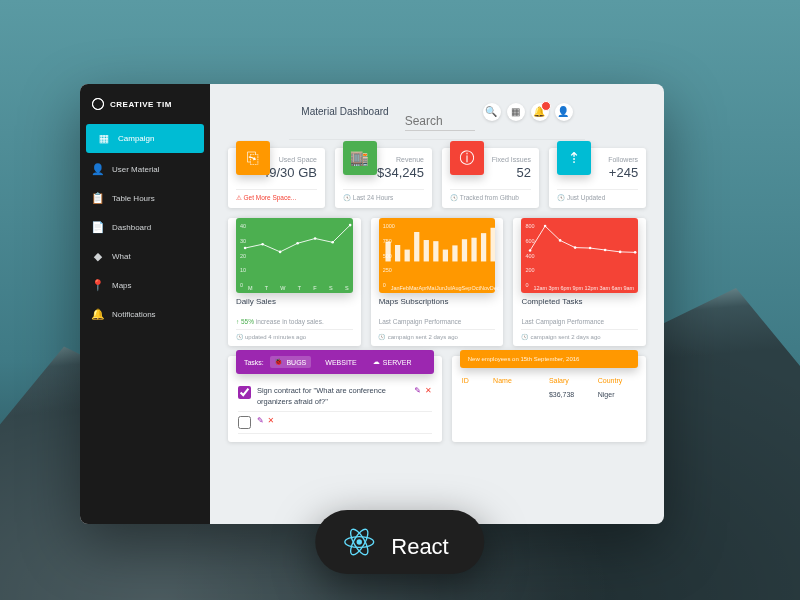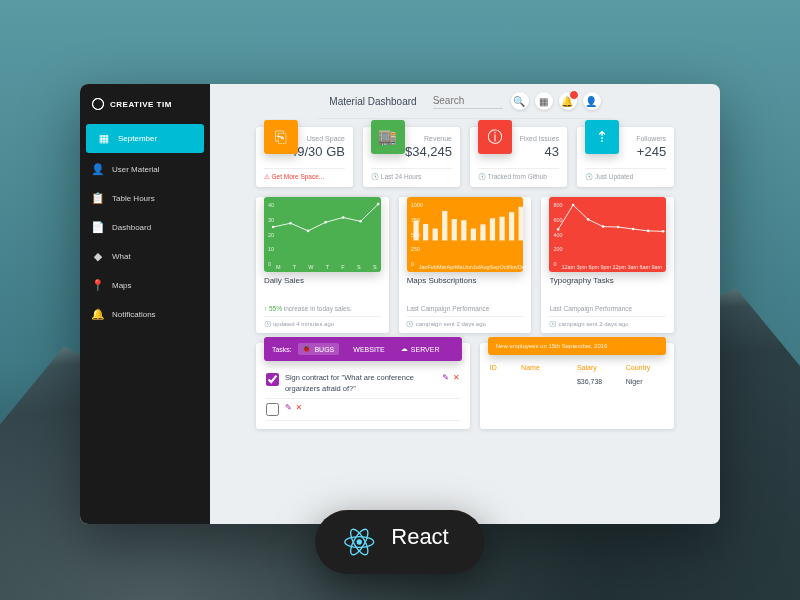--- a/index.html
+++ b/index.html
@@ -4,57 +4,57 @@
 <style>
   * { box-sizing: border-box; margin: 0; padding: 0; }
   html, body { width: 800px; height: 600px; overflow: hidden; font-family: -apple-system, Helvetica, Arial, sans-serif; }
   body { background: linear-gradient(180deg, #5a9aa3 0%, #3f7a85 60%, #1d3a42 100%); position: relative; }
   .mtn { position:absolute; bottom:0; left:0; right:0; height:65%; background:
       radial-gradient(ellipse at 20% 100%, rgba(255,255,255,0.15) 0%, transparent 50%),
       radial-gradient(ellipse at 70% 100%, rgba(0,0,0,0.25) 0%, transparent 50%),
       linear-gradient(175deg, transparent 30%, #6b8a8f 30%, #3a5258 35%, #2c3f44 45%);
       clip-path: polygon(0 55%, 8% 35%, 18% 45%, 28% 20%, 38% 40%, 48% 15%, 58% 35%, 70% 10%, 82% 30%, 92% 20%, 100% 40%, 100% 100%, 0 100%);
   }
-  .app { position:absolute; top:84px; left:80px; width:640px; height:440px; background:#eceff1; border-radius:8px; box-shadow:0 20px 60px rgba(0,0,0,0.4); overflow:hidden; display:flex; font-size:8px; }
+  .app { position:absolute; top:84px; left:80px; width:584px; height:440px; background:#eceff1; border-radius:8px; box-shadow:0 20px 60px rgba(0,0,0,0.4); overflow:hidden; display:flex; font-size:8px; }
   
   .sidebar { width:130px; background:#1a1a1a; color:#cfd2d4; display:flex; flex-direction:column; padding:8px 0; }
   .brand { display:flex; align-items:center; gap:6px; padding:6px 12px 12px; color:#fff; font-size:8px; letter-spacing:0.5px; font-weight:600; }
   .brand .atom { width:12px; height:12px; position:relative; }
   .brand .atom::before, .brand .atom::after { content:''; position:absolute; inset:0; border:1px solid #fff; border-radius:50%; }
   .brand .atom::after { transform:rotate(60deg); }
   .nav-item { display:flex; align-items:center; gap:8px; padding:8px 12px; font-size:8px; cursor:pointer; }
   .nav-item.active { background:#00bcd4; color:#fff; border-radius:3px; margin:2px 6px; }
   .nav-item .ico { width:12px; display:flex; justify-content:center; font-size:11px; }
   
   .main { flex:1; display:flex; flex-direction:column; overflow:hidden;align-items:center; }
   .topbar { display:flex; align-items:center; padding:8px 12px; gap:8px; background:#eceff1; border-bottom:1px solid rgba(0,0,0,0.04); }
   .topbar .title { font-size:10px; color:#3c4858; font-weight:400; }
   .topbar .spacer { flex:1; }
-  .search { background:transparent; border:none; border-bottom:1px solid #ccc; width:70px; font-size:10px; padding:2px 0; outline:none; }
+  .search { background:transparent; border:none; border-bottom:1px solid #ccc; width:70px; font-size:12px; padding:2px 0; outline:none;margin-top:20px; }
   .iconbtn { width:18px; height:18px; border-radius:50%; background:#fff; display:flex; align-items:center; justify-content:center; font-size:10px; color:#555; box-shadow:0 1px 3px rgba(0,0,0,0.15); cursor:pointer; }
   .topicons { display:flex; gap:6px; align-items:center; }
   .badge-dot { position:relative; }
   .badge-dot::after { content:''; position:absolute; top:-2px; right:-2px; width:8px; height:8px; background:#f44336; border-radius:50%; border:1px solid #fff; }
   .content { padding:8px 12px 12px; display:flex; flex-direction:column; gap:10px; overflow:hidden; }
   .row { display:flex; gap:10px; }
   .statcard { flex:1; background:#fff; border-radius:3px; box-shadow:0 1px 4px rgba(0,0,0,0.12); position:relative; padding:6px 8px 6px 8px; display:flex; flex-direction:column; min-height:60px; }
   .statcard .chip { position:absolute; top:-7px; left:8px; width:34px; height:34px; border-radius:3px; display:flex; align-items:center; justify-content:center; color:#fff; font-size:15px; box-shadow:0 4px 10px rgba(0,0,0,0.2); }
   .statcard .lbl { text-align:right; color:#9aa1a9; font-size:7px; margin-top:2px; }
   .statcard .val { text-align:right; color:#3c4858; font-size:13px; font-weight:400; margin-top:2px; }
   .statcard .ft { border-top:1px solid #eee; margin-top:auto; padding-top:4px; font-size:6.5px; color:#9aa1a9; display:flex; align-items:center; gap:3px; }
   .ft.warn { color:#f44336; }
   .chartcard { flex:1; background:#fff; border-radius:3px; box-shadow:0 1px 4px rgba(0,0,0,0.12); position:relative; padding:6px 8px 6px; }
   .chartcard .chart { margin:-6px 0 4px; height:75px; border-radius:3px; position:relative; box-shadow:0 4px 12px rgba(0,0,0,0.2); }
   .chart.green { background:#4caf50; }
   .chart.orange { background:#ff9800; }
   .chart.red { background:#f44336; }
   .chart svg { position:absolute; inset:0; }
   .chart .ylbl { position:absolute; left:4px; color:rgba(255,255,255,0.8); font-size:5.5px; }
   .chart .xlbls { position:absolute; bottom:2px; left:12px; right:4px; display:flex; justify-content:space-between; color:rgba(255,255,255,0.85); font-size:5.5px; }
-  .chartcard h4 { font-size:8px; color:#3c4858; font-weight:500; margin-bottom:20px; }
+  .chartcard h4 { font-size:8px; color:#3c4858; font-weight:500; margin-bottom:12px; }
   .chartcard .sub { font-size:6.5px; color:#9aa1a9; margin-bottom:4px; }
   .chartcard .ft2 { border-top:1px solid #eee; padding-top:3px; font-size:6px; color:#9aa1a9; }
   .up { color:#4caf50; }
   .row3 { display:flex; gap:10px; }
   .taskcard { flex:1.1; background:#fff; border-radius:3px; box-shadow:0 1px 4px rgba(0,0,0,0.12); }
   .tabbar { margin:-6px 8px 0; background:#9c27b0; color:#fff; border-radius:3px; box-shadow:0 4px 10px rgba(0,0,0,0.2); display:flex; align-items:center; gap:6px; padding:6px 8px; font-size:7px; }
   .tabbar .tab { display:flex; align-items:center; gap:3px; padding:2px 5px; border-radius:2px; cursor:pointer; }
   .tabbar .tab.active { background:rgba(255,255,255,0.2); }
   .tasks { padding:8px 10px; font-size:7.5px; color:#3c4858; }
   .task { display:flex; align-items:flex-start; gap:6px; padding:4px 0; border-bottom:1px solid #eee; }
@@ -64,41 +64,41 @@
   .empcard { flex:1; background:#fff; border-radius:3px; box-shadow:0 1px 4px rgba(0,0,0,0.12); }
   .emphdr { margin:-6px 8px 0; background:#ff9800; color:#fff; border-radius:3px; box-shadow:0 4px 10px rgba(0,0,0,0.2); padding:6px 8px; }
   .emphdr h4 { font-size:8.5px; font-weight:500; }
   .emphdr .s { font-size:6px; opacity:0.85; }
   .emptbl { padding:6px 10px; font-size:7px; }
   .emptbl .hdr { display:flex; color:#ff9800; font-size:7px; padding:3px 0; }
   .emptbl .hdr span:nth-child(1){width:18%} .emptbl .hdr span:nth-child(2){width:32%} .emptbl .hdr span:nth-child(3){width:28%} .emptbl .hdr span:nth-child(4){width:22%}
   .emptbl .r { display:flex; padding:4px 0; color:#3c4858; }
   .emptbl .r span:nth-child(1){width:18%} .emptbl .r span:nth-child(2){width:32%} .emptbl .r span:nth-child(3){width:28%} .emptbl .r span:nth-child(4){width:22%}
   
-  .reactpill { position:absolute; bottom:26px; left:50%; transform:translateX(-50%); background:#1f1f1f; color:#fff; border-radius:40px; padding:14px 36px 14px 26px; display:flex; align-items:flex-start; gap:14px; box-shadow:0 12px 40px rgba(0,0,0,0.5); }
+  .reactpill { position:absolute; bottom:26px; left:50%; transform:translateX(-50%); background:#1f1f1f; color:#fff; border-radius:40px; padding:14px 36px 14px 26px; display:flex; align-items:flex-end; gap:14px; box-shadow:0 12px 40px rgba(0,0,0,0.5); }
   .reactpill .logo { width:36px; height:36px; position:relative; }
   .reactpill .logo svg { width:100%; height:100%; }
   .reactpill .txt { font-size:22px; font-weight:300; }
 </style>
 </head>
 <body>
 
 <div class="mtn"></div>
 
 <div class="app">
 
   <div class="sidebar">
     <div class="brand">
       <span class="atom"></span>
       <span>CREATIVE TIM</span>
     </div>
     <div id="nav">
         <div class="nav-item active">
           <span class="ico">▦</span>
-          <span>September</span>
+          <span>Campaign</span>
         </div>
         <div class="nav-item">
           <span class="ico">👤</span>
           <span>User Material</span>
         </div>
         <div class="nav-item">
           <span class="ico">📋</span>
           <span>Table Hours</span>
         </div>
         <div class="nav-item">
@@ -143,21 +143,21 @@
           </div>
           <div class="statcard">
             <div class="chip" style="background:#4caf50">🏬</div>
     <div class="lbl">Revenue</div>
     <div class="val">$34,245</div>
     <div class="ft">🕓 Last 24 Hours</div>
           </div>
           <div class="statcard">
             <div class="chip" style="background:#f44336">ⓘ</div>
     <div class="lbl">Fixed Issues</div>
-    <div class="val">43</div>
+    <div class="val">52</div>
     <div class="ft">🕓 Tracked from Github</div>
           </div>
           <div class="statcard">
             <div class="chip" style="background:#00bcd4">⇡</div>
     <div class="lbl">Followers</div>
     <div class="val">+245</div>
     <div class="ft">🕓 Just Updated</div>
           </div>
         </div>
       <div class="row" id="charts-row">
@@ -254,21 +254,21 @@
                 <span>12am</span>
                 <span>3pm</span>
                 <span>6pm</span>
                 <span>9pm</span>
                 <span>12pm</span>
                 <span>3am</span>
                 <span>6am</span>
                 <span>9am</span>
               </div>
             </div>
-    <h4>Typography Tasks</h4>
+    <h4>Completed Tasks</h4>
     <div class="sub">Last Campaign Performance</div>
     <div class="ft2">🕓 campaign sent 2 days ago</div>
           </div>
         </div>
       <div class="row3" id="bottom-row">
         <div class="taskcard">
           <div class="tabbar" id="tabbar">
             <span>Tasks:</span>
           <div class="tab active">
                 <span>🐞</span>

